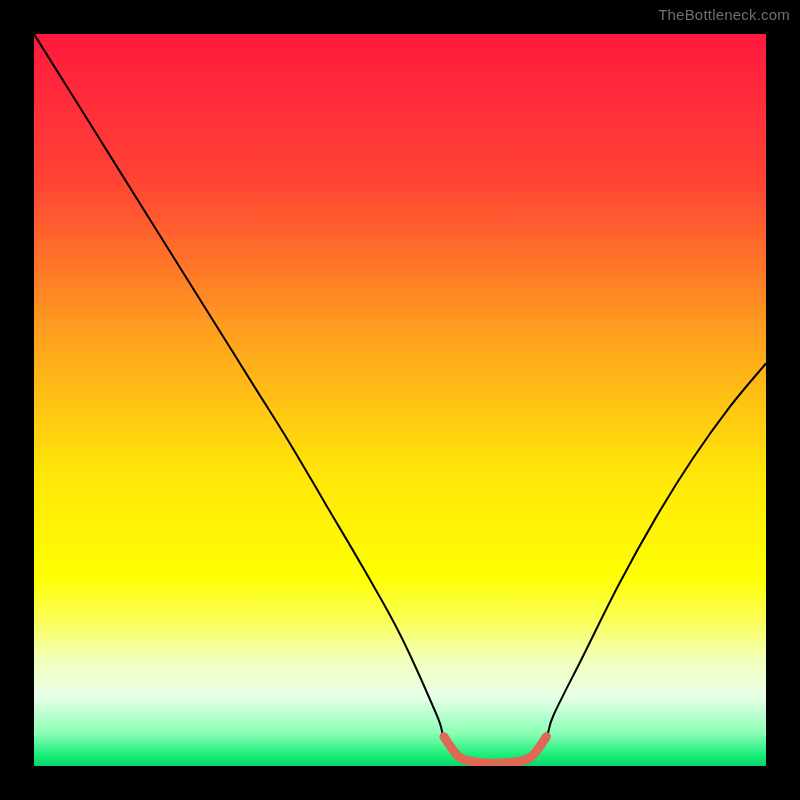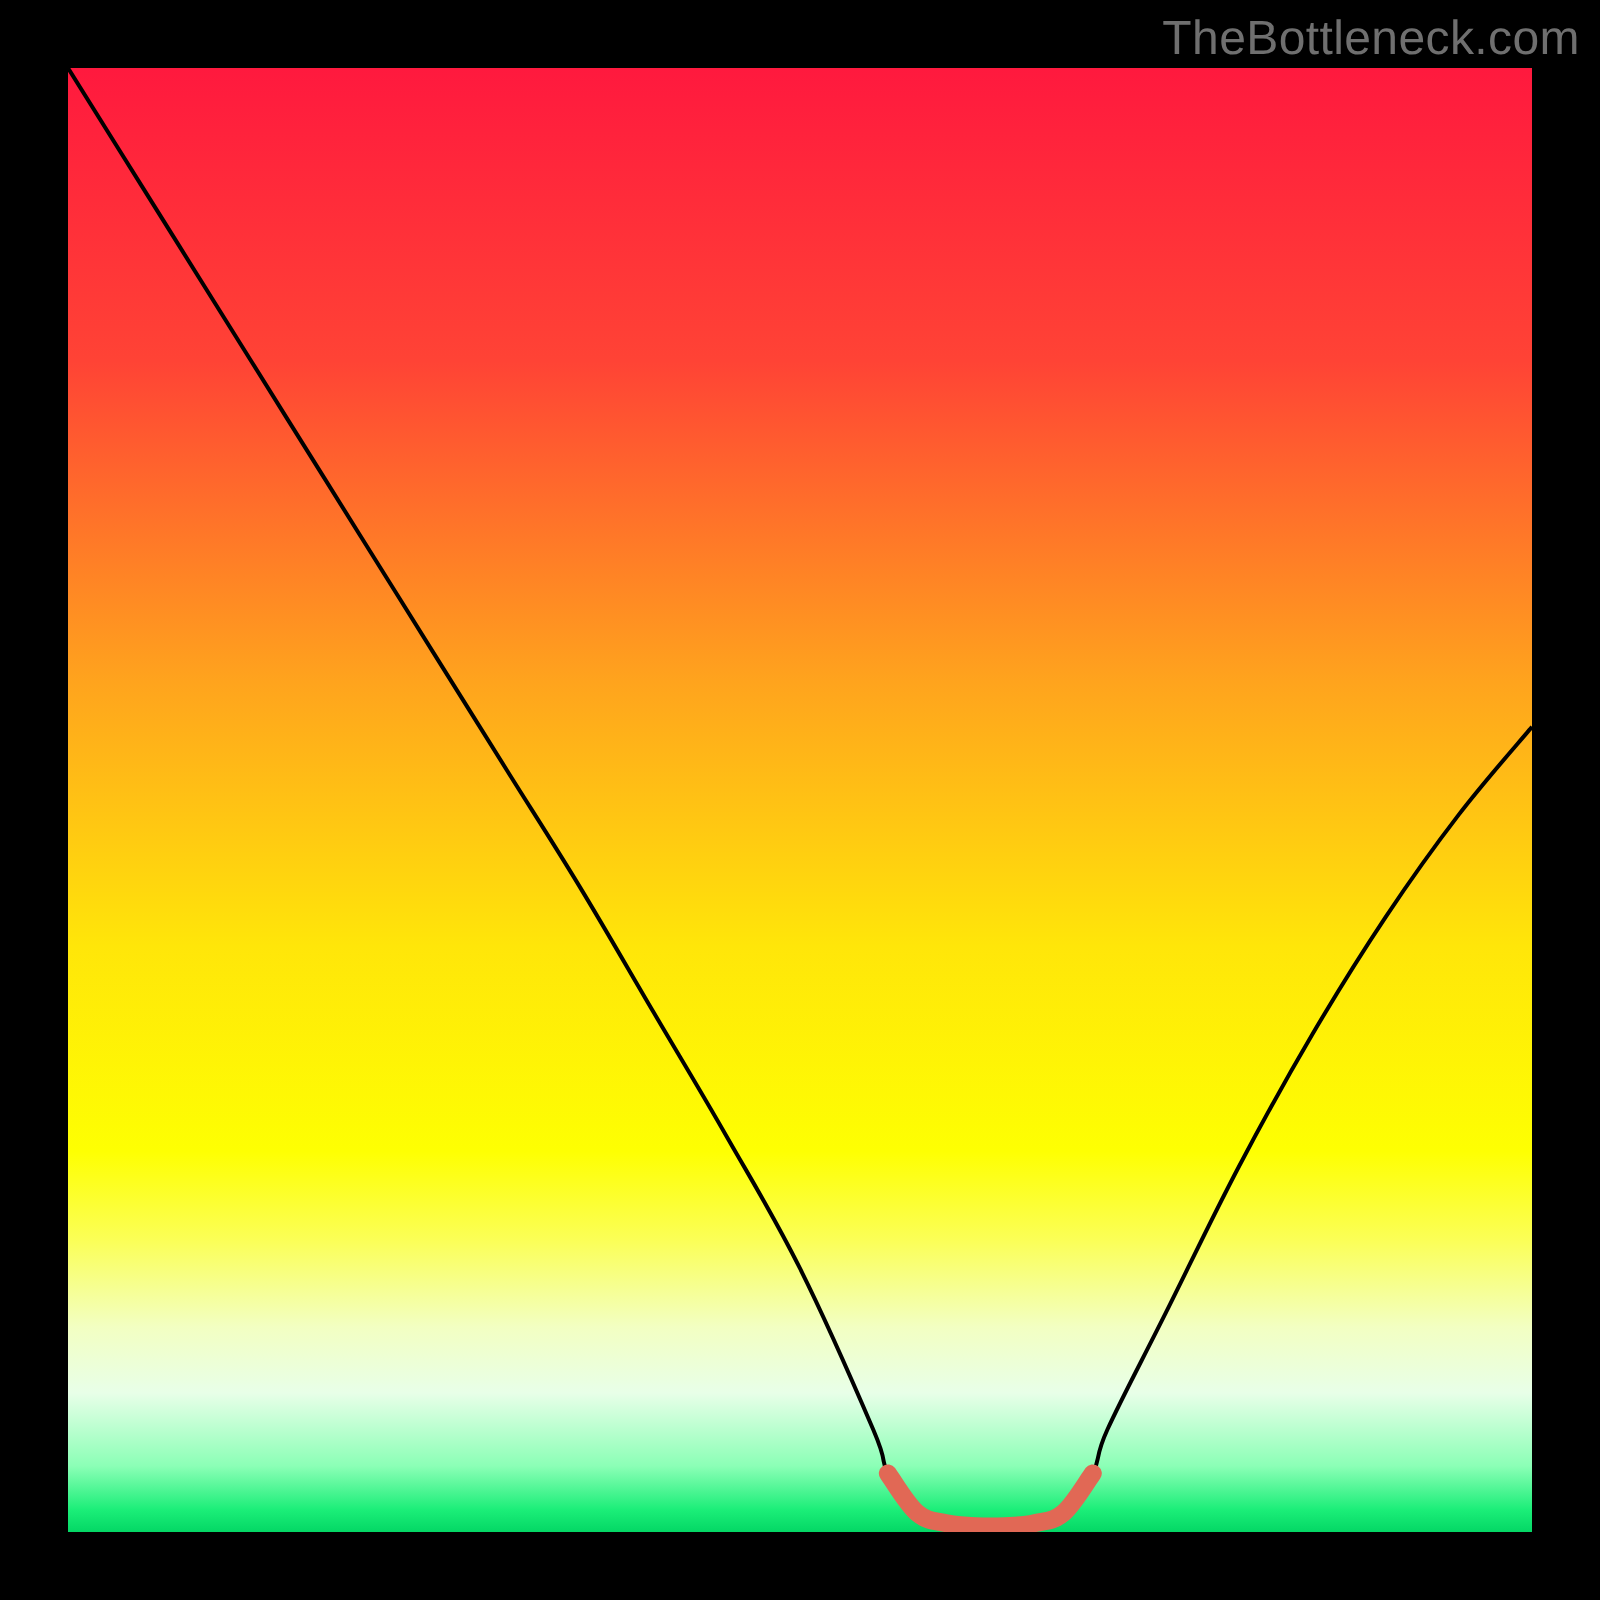--- a/index.html
+++ b/index.html
@@ -23,21 +23,21 @@
     top: 34px;
     width: 732px;
     height: 732px;
     overflow: hidden;
   }
   .watermark {
     position: absolute;
     top: 6px;
     right: 10px;
     color: #6f6f6f;
-    font-size: 24px;
+    font-size: 15px;
     font-weight: 500;
     letter-spacing: 0.2px;
     user-select: none;
   }
   svg { display: block; }
 </style>
 </head>
 <body>
 
 <div class="frame">

